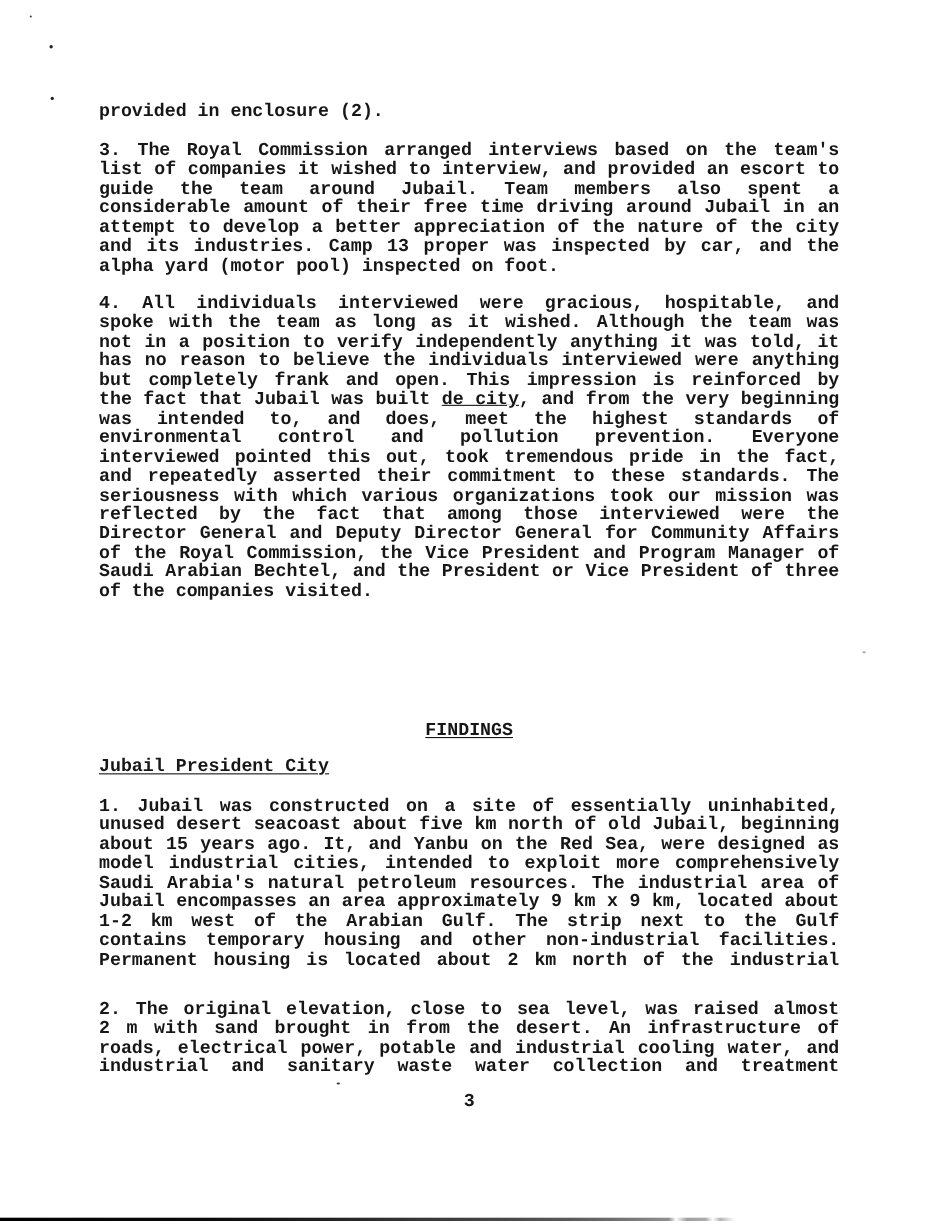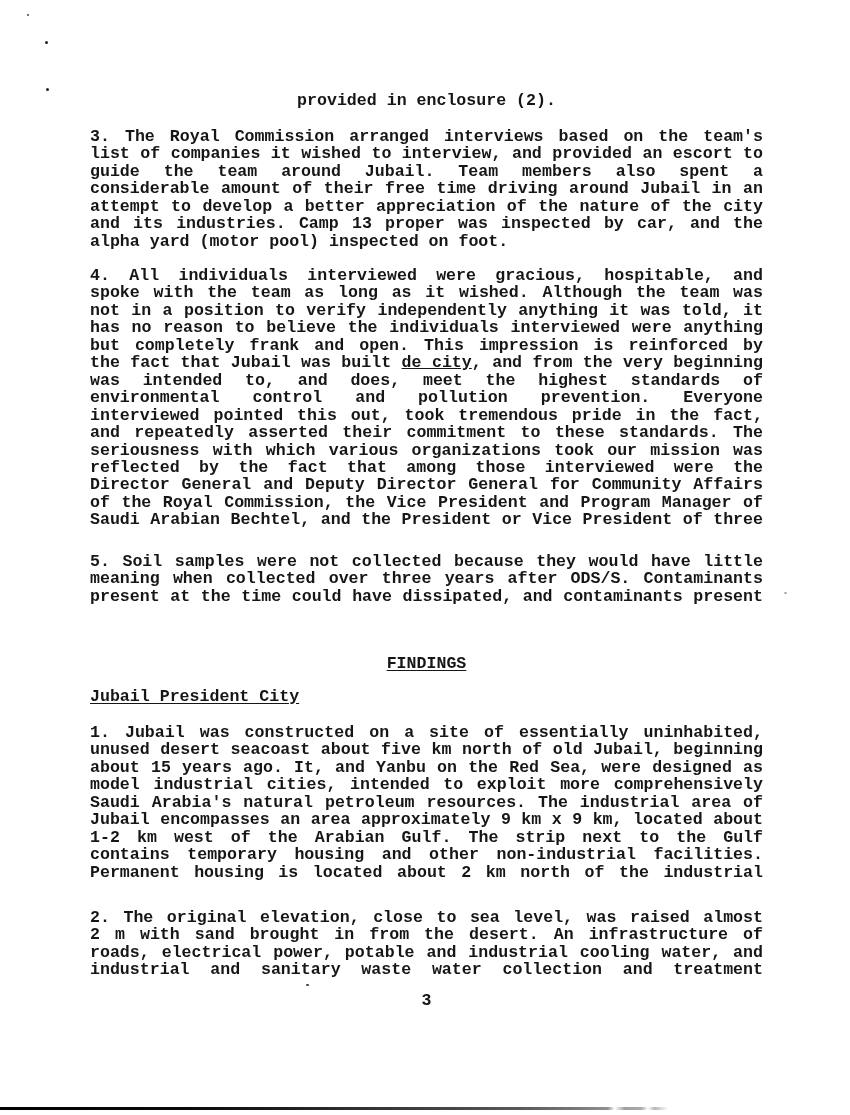--- a/index.html
+++ b/index.html
@@ -29,21 +29,21 @@
     text-align: justify;
     text-align-last: justify;
   }
   .last-line {
     white-space: pre-line;
     text-align: right;
     text-align-last: left;
   }
   .single-line {
     white-space: pre;
-    text-align: center;
+    text-align: left;
   }
   .u {
     text-decoration: underline;
   }
   .centered {
     text-align: right;
     text-align-last: center;
   }
   .heading-underline {
     text-decoration: underline;
@@ -96,26 +96,24 @@
 the fact that Jubail was built </span><span class="u">de city</span><span>, and from the very beginning
 was intended to, and does, meet the highest standards of
 environmental control and pollution prevention.  Everyone
 interviewed pointed this out, took tremendous pride in the fact,
 and repeatedly asserted their commitment to these standards.  The
 seriousness with which various organizations took our mission was
 reflected by the fact that among those interviewed were the
 Director General and Deputy Director General for Community Affairs
 of the Royal Commission, the Vice President and Program Manager of
 Saudi Arabian Bechtel, and the President or Vice President of three</span></div>
+  <div class="last-line">of the companies visited.</div>
 </div>
 
 <div class="block" style="top:553px;">
-  <div class="body-lines">5.  Soil samples were not collected because they would have little
-meaning when collected over three years after ODS/S.  Contaminants
-present at the time could have dissipated, and contaminants present</div>
 </div>
 
 <div class="block centered" style="top:655px;">
   <span class="heading-underline">FINDINGS</span>
 </div>
 
 <div class="block" style="top:688px;">
   <span class="heading-underline">Jubail President City</span>
 </div>
 

